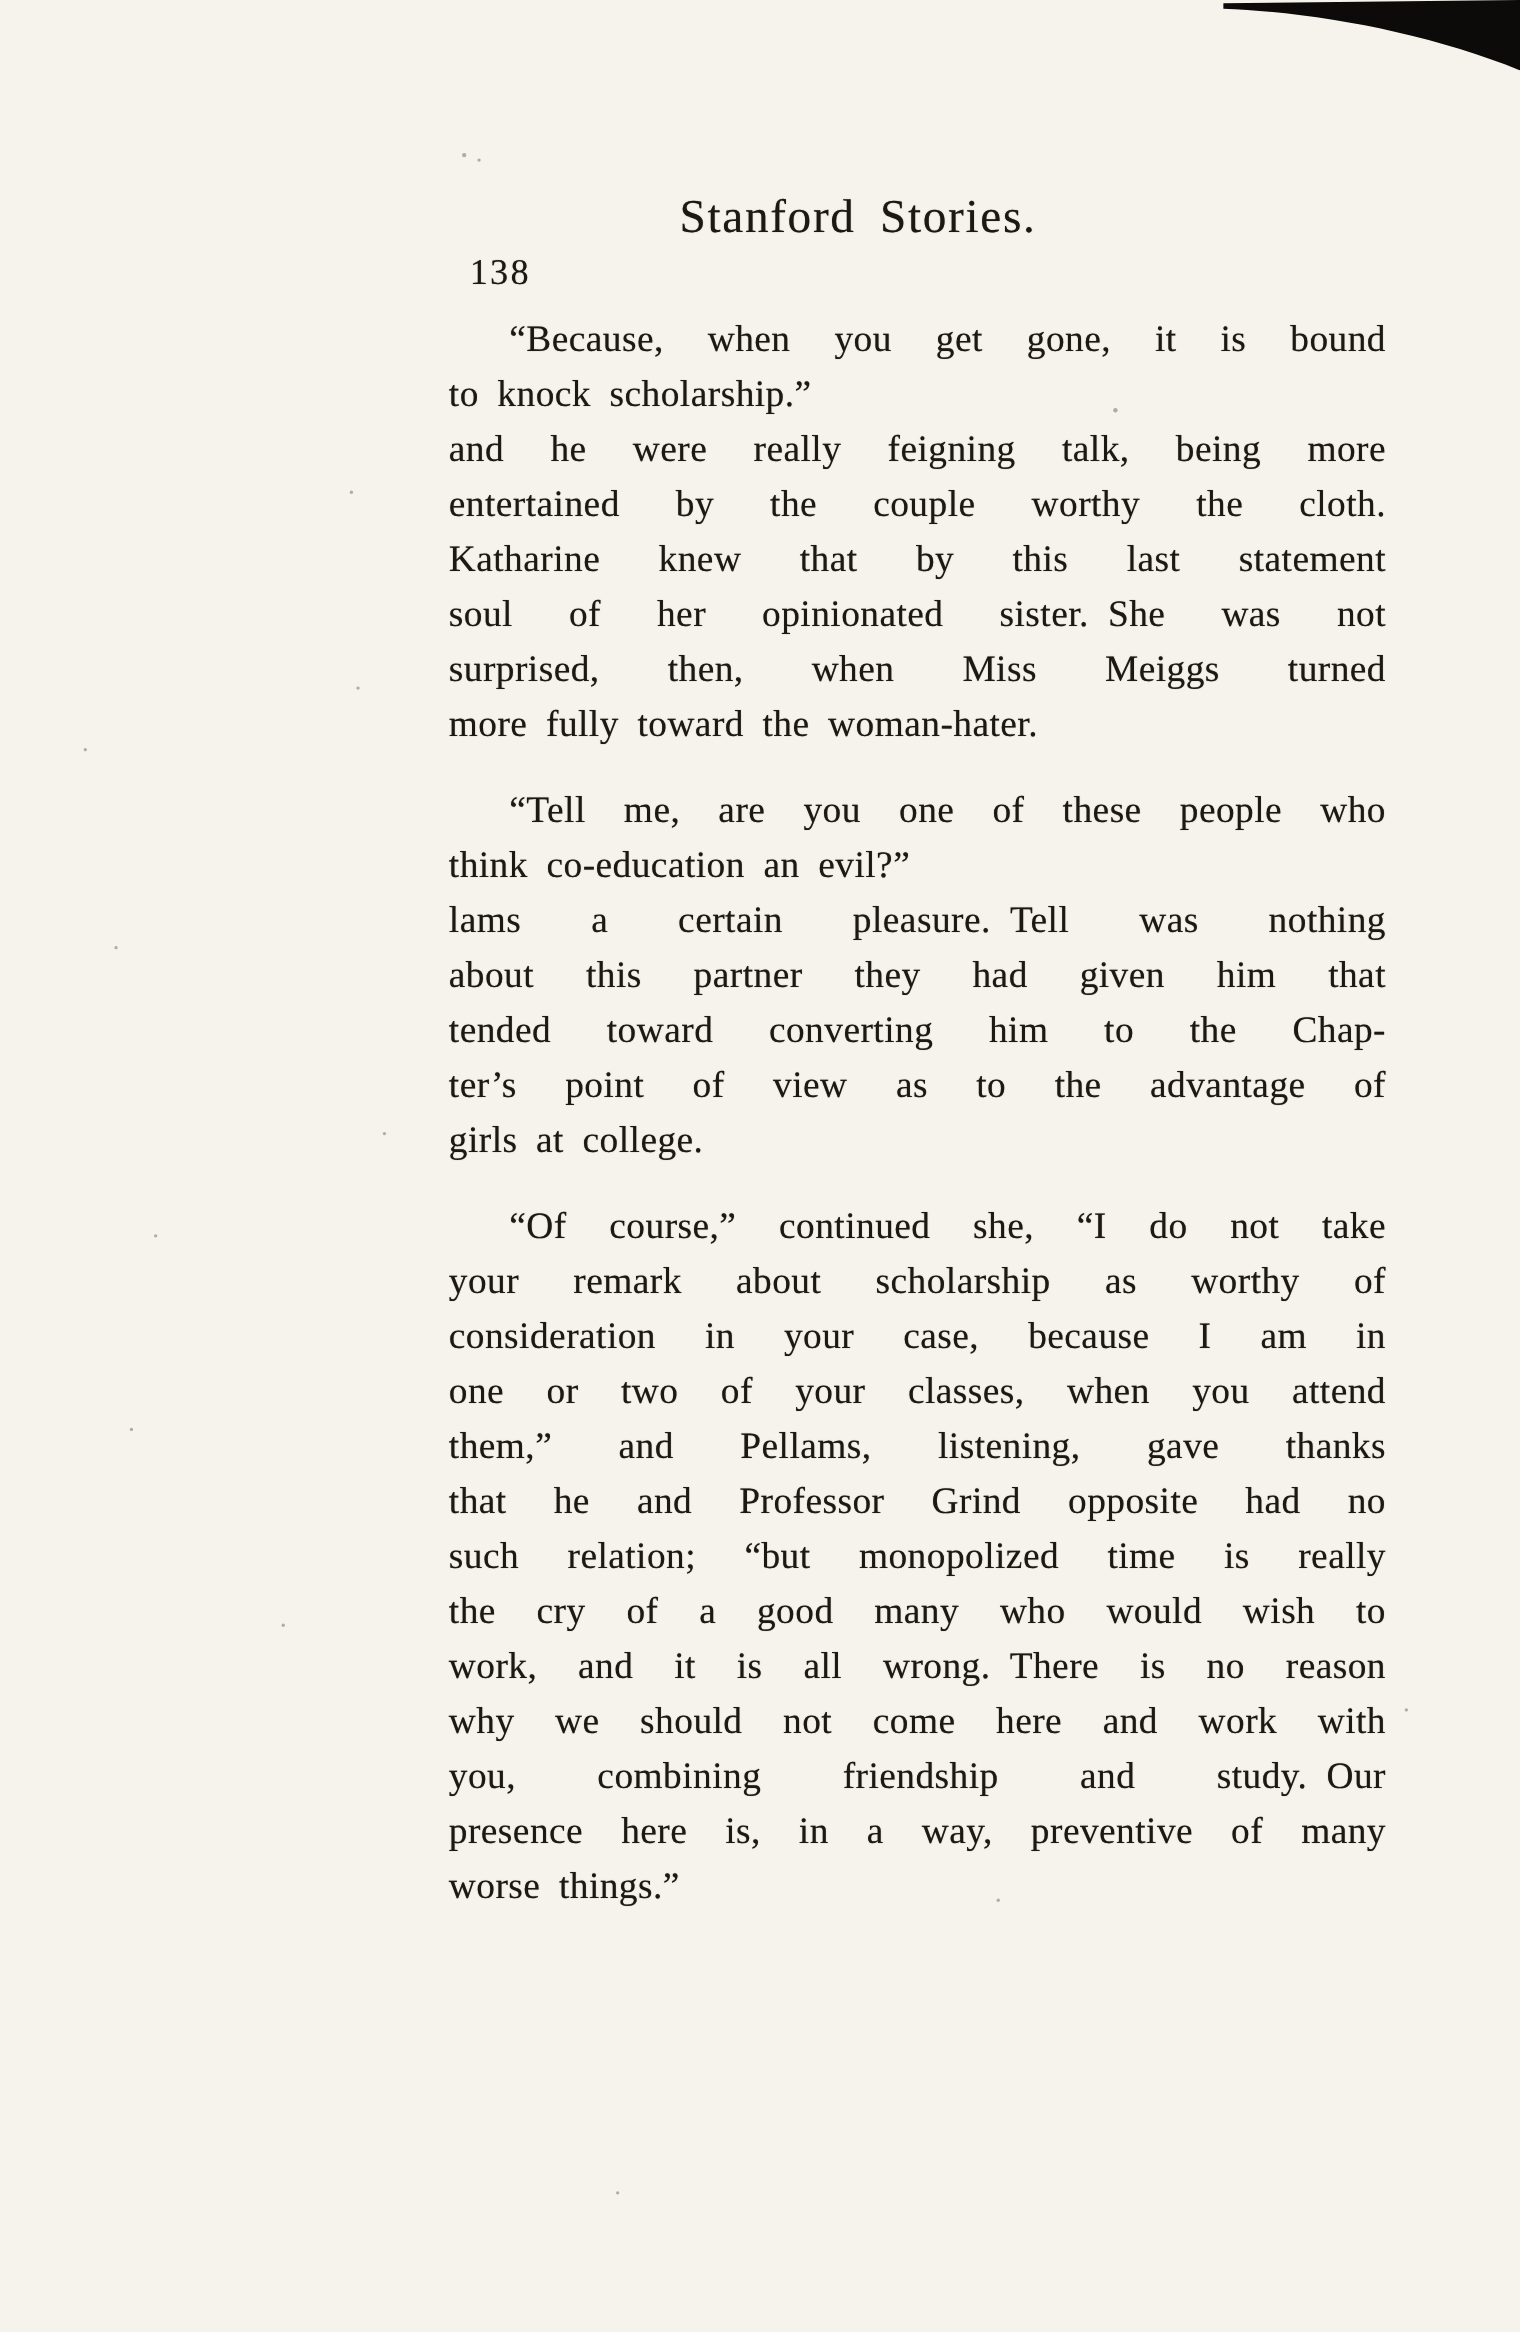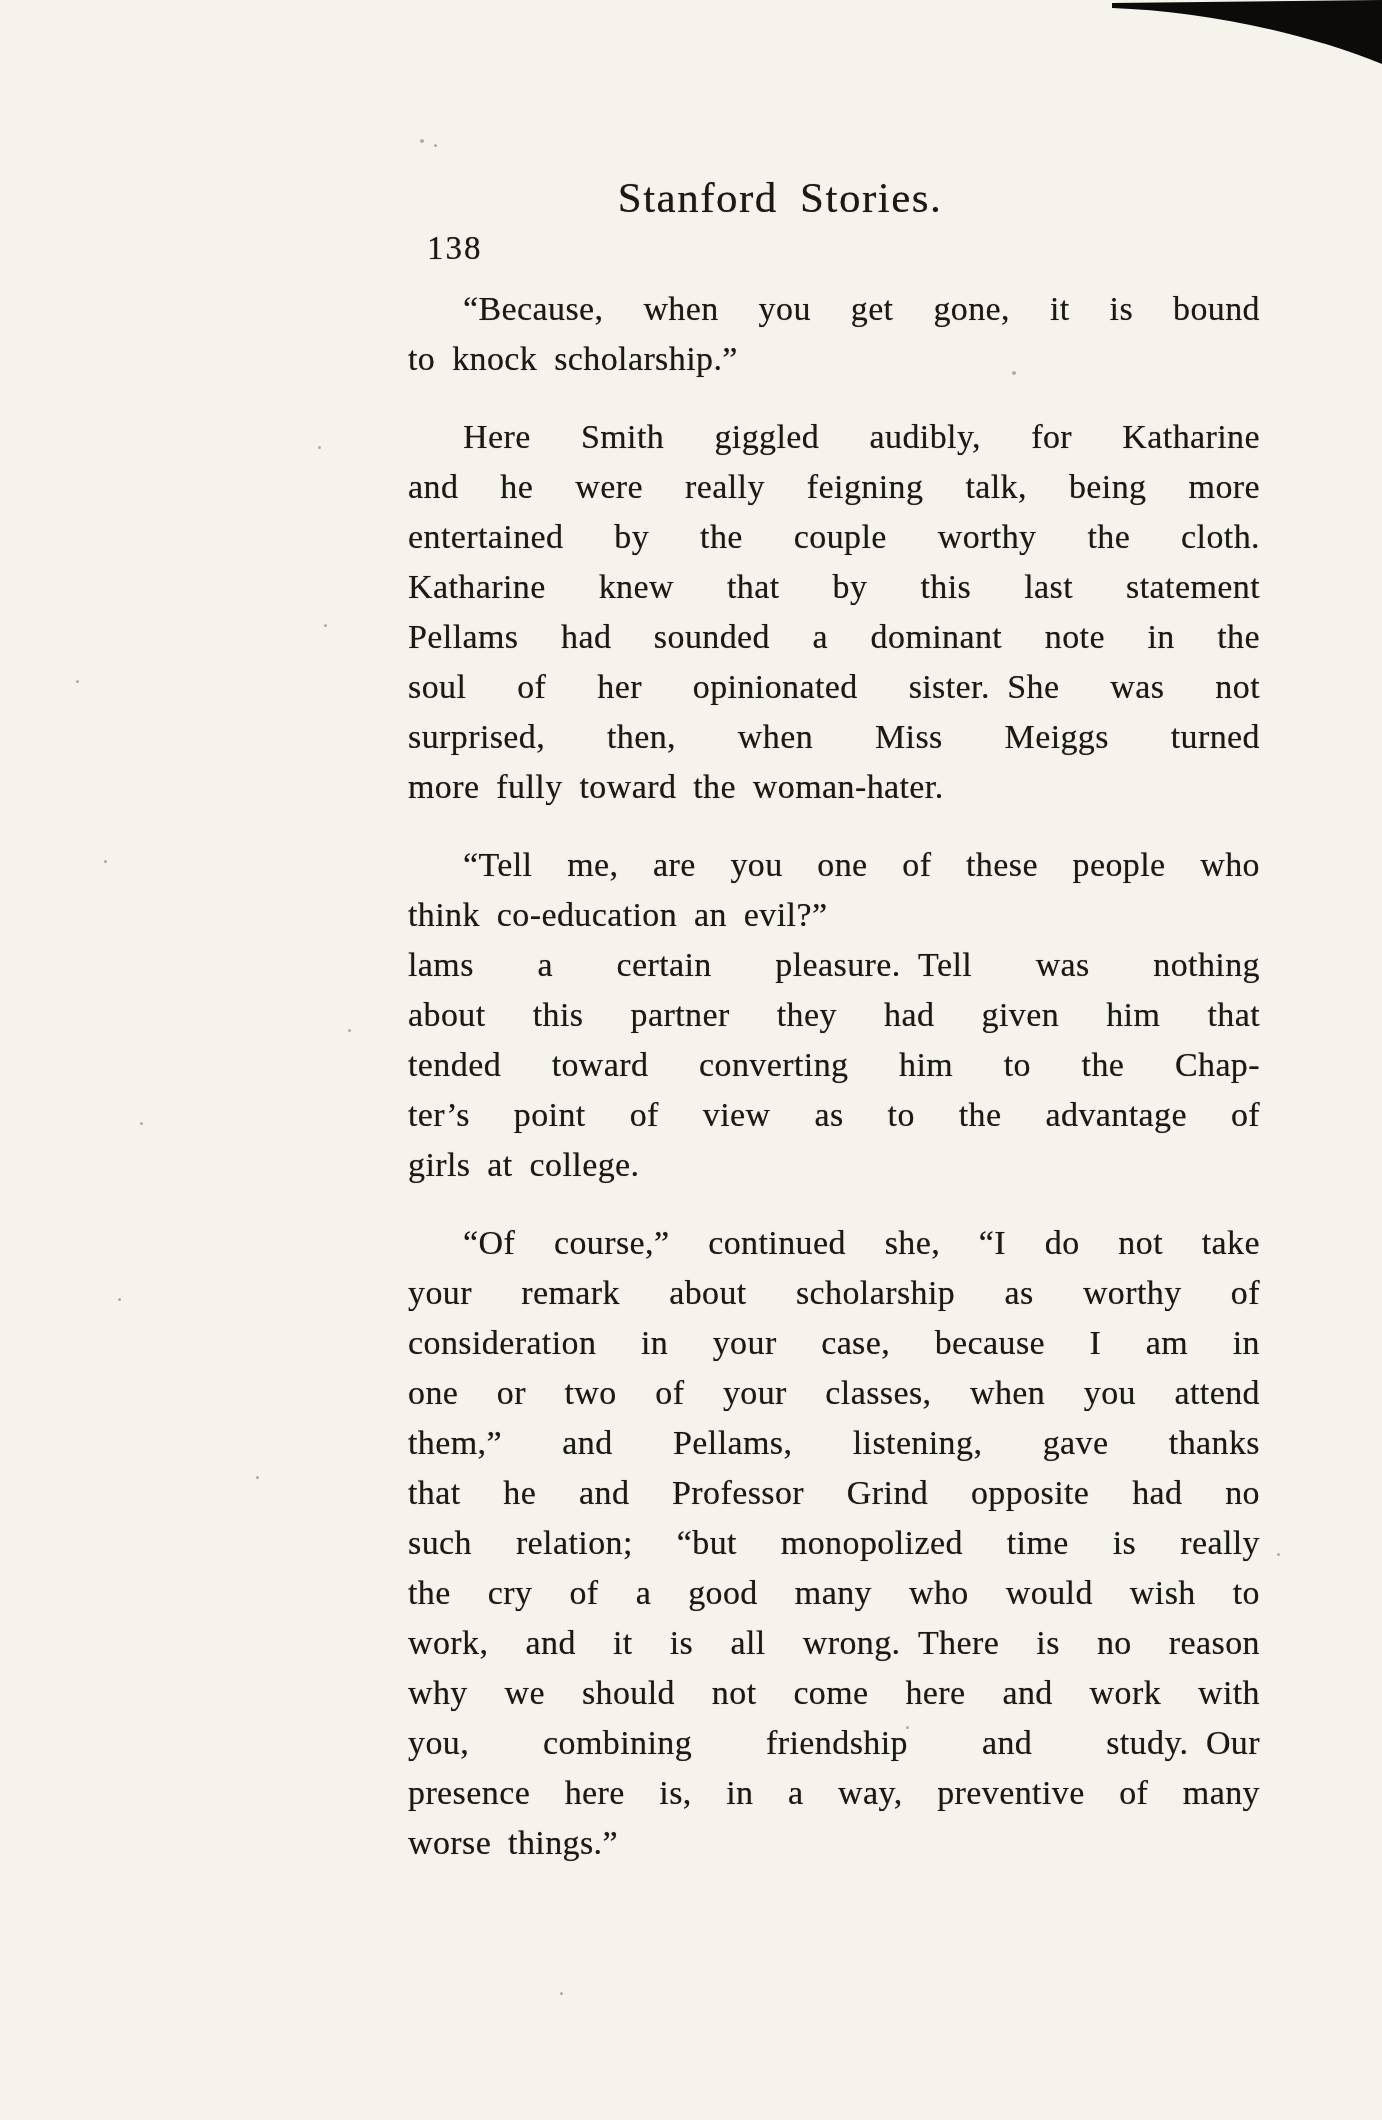--- a/index.html
+++ b/index.html
@@ -81,25 +81,23 @@
   </svg>
 
   <div>
     <span class="pagenum">138</span>
     <span class="title">Stanford Stories.</span>
   </div>
 
   <div class="text-block" id="text-block">
       <div class="line indent">“Because, when you get gone, it is bound</div>
       <div class="line flush">to knock scholarship.”</div>
-      <div class="line indent">Here Smith giggled audibly, for Katharine</div>
       <div class="line">and he were really feigning talk, being more</div>
       <div class="line">entertained by the couple worthy the cloth.</div>
       <div class="line">Katharine knew that by this last statement</div>
-      <div class="line">Pellams had sounded a dominant note in the</div>
       <div class="line">soul of her opinionated sister. She was not</div>
       <div class="line">surprised, then, when Miss Meiggs turned</div>
       <div class="line flush">more fully toward the woman-hater.</div>
       <div class="line indent">“Tell me, are you one of these people who</div>
       <div class="line flush">think co-education an evil?”</div>
       <div class="line">lams a certain pleasure. Tell was nothing</div>
       <div class="line">about this partner they had given him that</div>
       <div class="line">tended toward converting him to the Chap-</div>
       <div class="line">ter’s point of view as to the advantage of</div>
       <div class="line flush">girls at college.</div>

